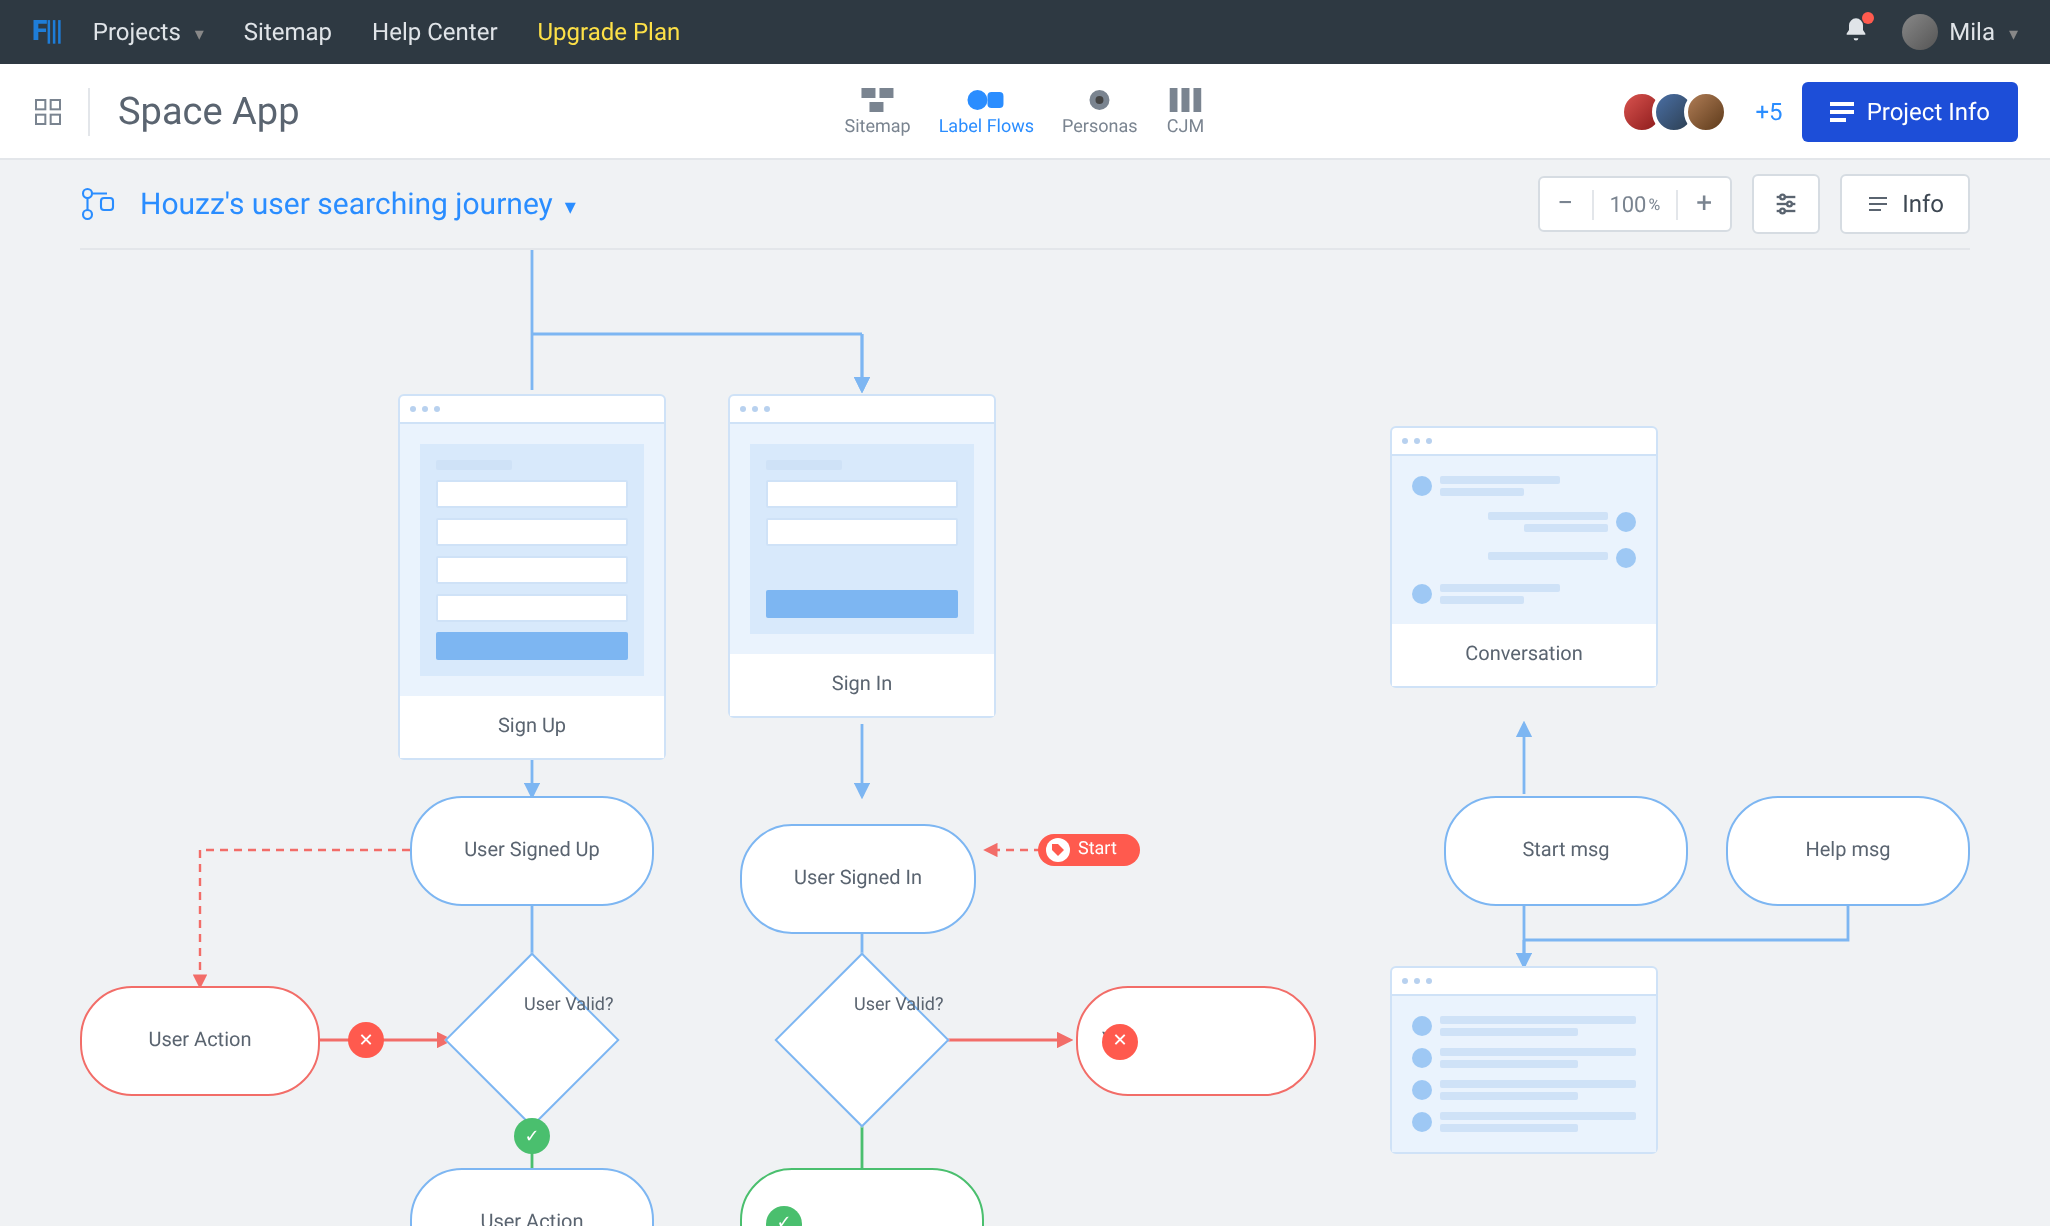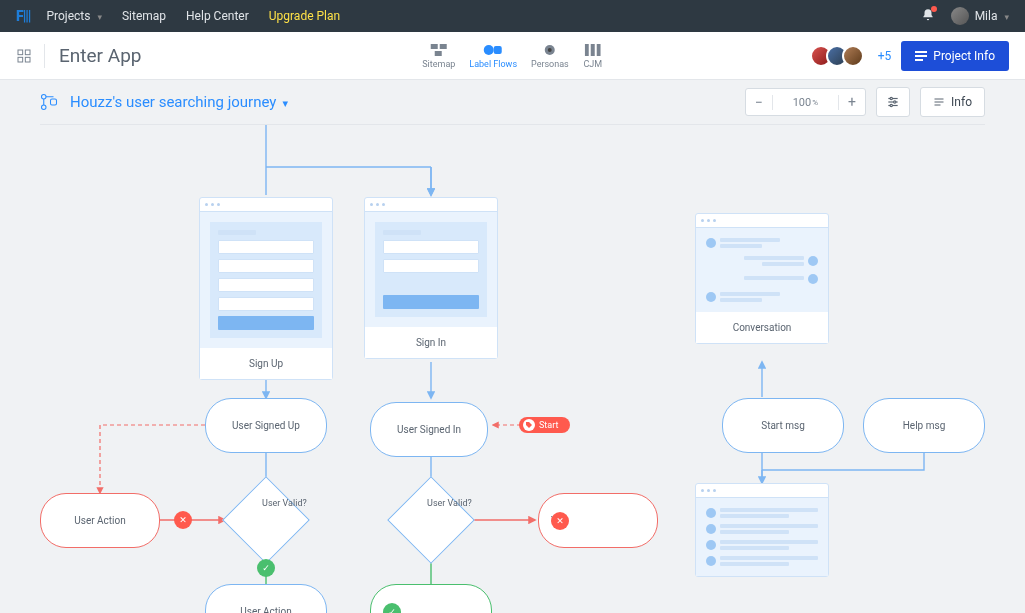--- a/index.html
+++ b/index.html
@@ -35,21 +35,21 @@
 .proj-info-btn{background:#1d4ed8;color:#fff;border:none;padding:8px 14px;border-radius:3px;font-size:12px;display:flex;align-items:center;gap:6px;cursor:pointer}
 
 .toolbar{height:44px;display:flex;align-items:center;padding:0 40px}
 .flow-icon{width:18px;height:18px;margin-right:12px}
 .flow-icon svg{fill:none;stroke:#2a8dff;stroke-width:1.4}
 .journey-title{font-size:15px;color:#2a8dff}
 .journey-chev{color:#2a8dff;margin-left:6px;font-size:11px}
 .tool-spacer{flex:1}
 .zoom-group{display:flex;align-items:center;border:1px solid #d6dce2;border-radius:3px;background:#fff}
 .zoom-btn{width:26px;height:26px;border:none;background:none;color:#7a8490;font-size:14px;cursor:pointer;display:flex;align-items:center;justify-content:center}
-.zoom-val{font-size:11px;color:#7a8490;padding:0 20px;border-left:1px solid #e3e6ea;border-right:1px solid #e3e6ea;height:15px;display:flex;align-items:center}
+.zoom-val{font-size:11px;color:#7a8490;padding:0 8px;border-left:1px solid #e3e6ea;border-right:1px solid #e3e6ea;height:15px;display:flex;align-items:center}
 .zoom-pct{font-size:8px;margin-left:1px}
 .tool-btn{width:34px;height:30px;border:1px solid #d6dce2;border-radius:3px;background:#fff;display:flex;align-items:center;justify-content:center;margin-left:10px;cursor:pointer}
 .info-btn{height:30px;border:1px solid #d6dce2;border-radius:3px;background:#fff;display:flex;align-items:center;padding:0 12px;margin-left:10px;cursor:pointer;font-size:12px;color:#3d4752;gap:6px}
 .tb-divider{height:1px;background:#e3e6ea;margin:0 40px}
 
 .canvas{position:absolute;left:0;top:125px;width:100%;height:488px}
 svg.flow{position:absolute;left:0;top:0;width:100%;height:100%}
 
 .wf-card{position:absolute;background:#fff;border:1px solid #cfe2f7;border-radius:3px}
 .wf-top{height:14px;border-bottom:1px solid #cfe2f7;padding:0 5px;display:flex;align-items:center;gap:3px}
@@ -104,21 +104,21 @@
 <div class="subhdr">
   <div class="grid-icon">
     <svg viewBox="0 0 24 24">
         <rect x="3" y="3" width="7" height="7"></rect>
         <rect x="14" y="3" width="7" height="7"></rect>
         <rect x="3" y="14" width="7" height="7"></rect>
         <rect x="14" y="14" width="7" height="7"></rect>
       </svg>
   </div>
   <div class="divider"></div>
-  <div class="app-title">Enter App</div>
+  <div class="app-title">Space App</div>
   <div class="tabbar">
     <div class="tab">
       <div class="tab-icon">
           <svg width="18" height="14" viewBox="0 0 18 14">
             <rect x="1" y="1" width="7" height="5" fill="#7a8490"></rect>
             <rect x="10" y="1" width="7" height="5" fill="#7a8490"></rect>
             <rect x="5" y="8" width="7" height="5" fill="#7a8490"></rect>
           </svg>
         </div>
       <span>Sitemap</span>
@@ -361,21 +361,21 @@
           <div class="chat-av"></div>
           <div class="chat-bub" style="max-width:none">
             <div class="chat-b1"></div>
             <div class="chat-b2"></div>
           </div>
         </div>
   </div>
 </div>
 
 <div class="node blue" style="left:205px;top:273px;width:122px;height:55px">User Signed Up</div>
-<div class="node blue" style="left:370px;top:277px;width:118px;height:55px">User Signed In</div>
+<div class="node blue" style="left:370px;top:287px;width:118px;height:55px">User Signed In</div>
 <div class="node blue" style="left:722px;top:273px;width:122px;height:55px">Start msg</div>
 <div class="node blue" style="left:863px;top:273px;width:122px;height:55px">Help msg</div>
 <div class="node red" style="left:40px;top:368px;width:120px;height:55px">User Action</div>
 <div class="node red" style="left:538px;top:368px;width:120px;height:55px;justify-content:flex-start;padding-left:12px;gap:8px">
   <div class="circ-badge circ-red">✕</div>
   <span>Yes</span>
 </div>
 
 <div class="diamond" style="left:235px;top:364px">
       <div class="diamond-lbl">User Valid?</div>

